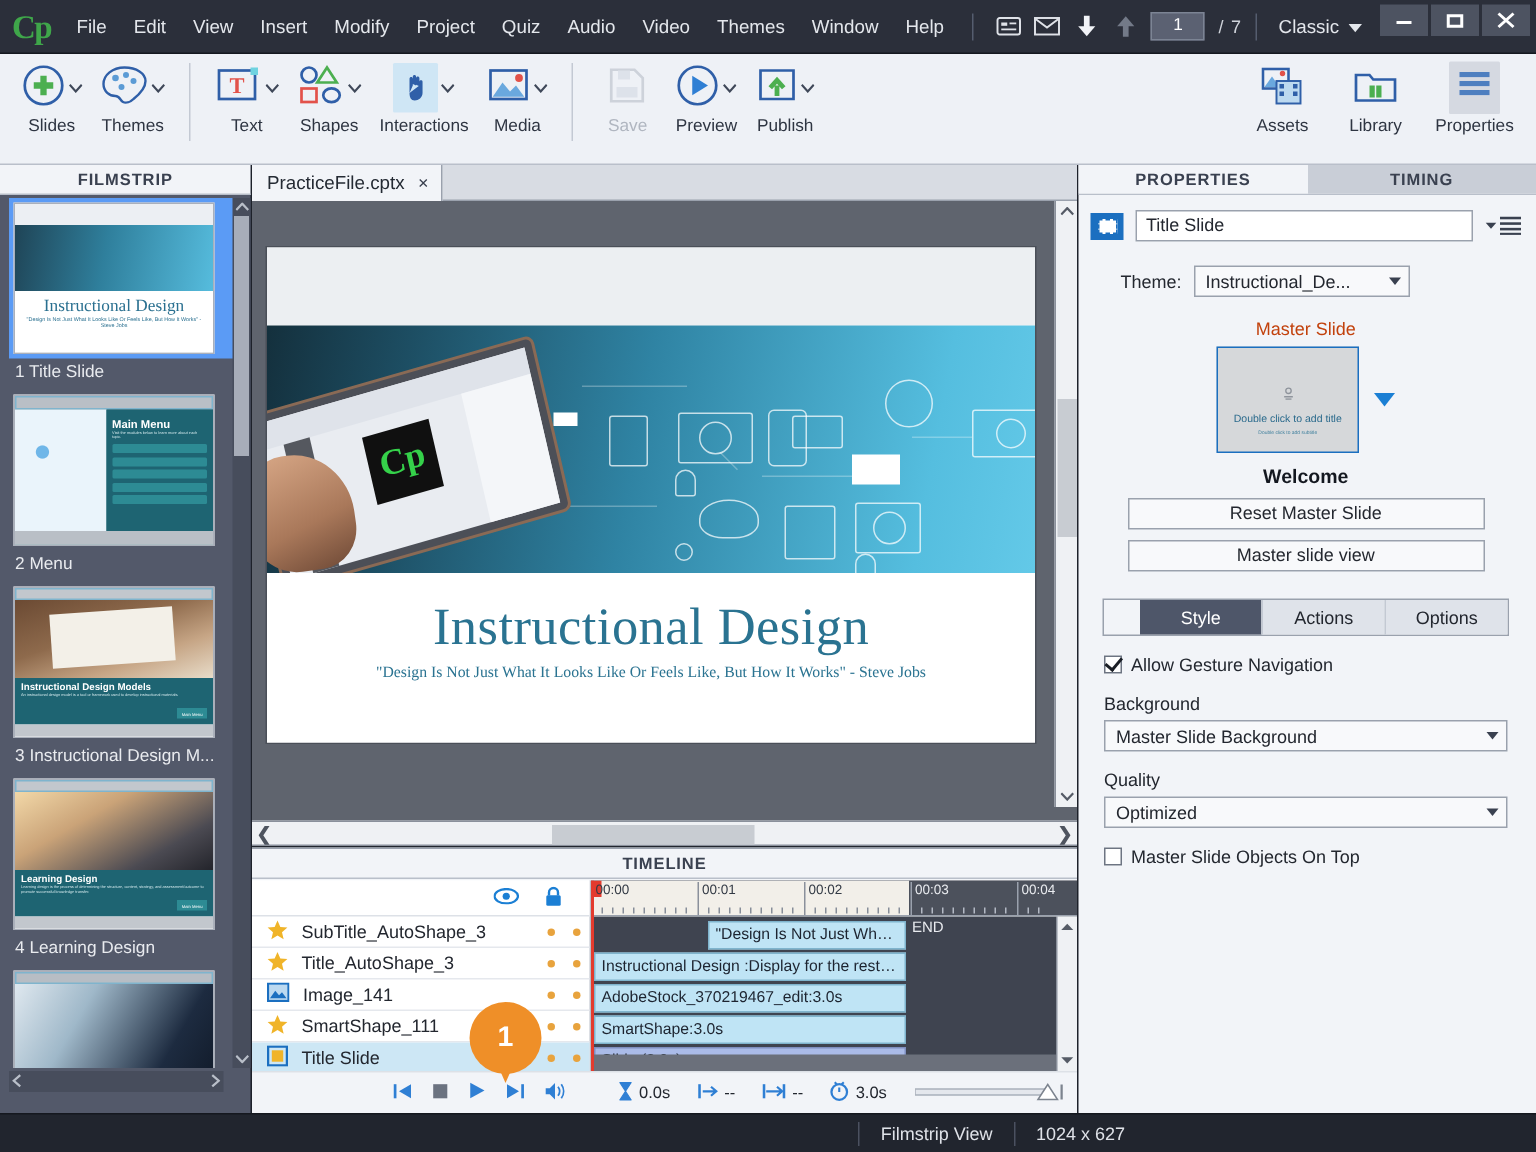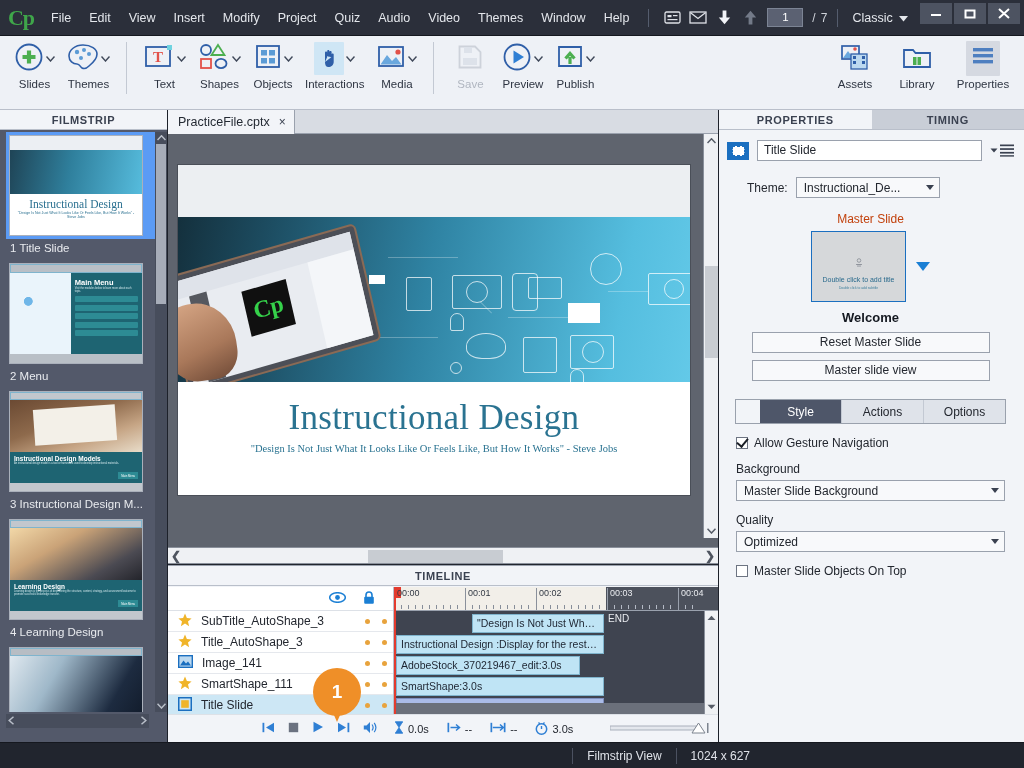--- a/index.html
+++ b/index.html
@@ -234,21 +234,21 @@
   }
   .bar.slide { background:#aabbe8; border-color:#7f8fc0; }
   .endmark { position:absolute; font-size:10px; color:#e9ebef; }
   .tl-sb-v { position:absolute; right:0; top:24px; bottom:0; width:14px; background:#eff1f4;
      border-left:1px solid #8a909b; }
   .tl-sb-v div { position:absolute; left:0; width:13px; height:14px; display:flex;
      align-items:center; justify-content:center; color:#555b66; font-size:9px;}
   .tl-hscroll { position:absolute; left:0; right:14px; bottom:0; height:11px; background:#6b707b;}
   .tl-foot {
     position:absolute; left:0; right:0; bottom:0; height:28px; background:#f2f4f8;
-    display:flex; align-items:center; border-top:1px solid #dde1e7;
+    display:flex; align-items:center; border-top:1px solid #dde1e7;gap:18px;
   }
   .play-ctl { width:220px; display:flex; align-items:center; justify-content:flex-end; gap:13px; padding-right:10px;}
   .ctl { cursor:default; }
   .tinfo { display:flex; align-items:center; gap:5px; font-size:11px; color:#23272f; margin-left:6px;}
   .tinfo .grp { display:flex; align-items:center; gap:4px; margin-right:13px;}
   .zoomslide { position:absolute; right:8px; bottom:7px; width:100px; height:14px;}
 
   
   .callout {
     position:absolute; left:313px; top:668px; width:48px; height:48px; z-index:40;
@@ -467,36 +467,20 @@
                 <circle cx="8" cy="7" r="5" fill="none" stroke="#2f5fa8" stroke-width="1.8"></circle>
                 <path d="M20 2 L26.5 12 L13.5 12 Z" fill="none" stroke="#4caf50" stroke-width="1.8"></path>
                 <rect x="3" y="16" width="10" height="9" fill="none" stroke="#e2524a" stroke-width="1.8"></rect>
                 <ellipse cx="23" cy="20.5" rx="5.5" ry="4.6" fill="none" stroke="#2f5fa8" stroke-width="1.8"></ellipse>
               </svg></span>
           <span><svg width="9" height="6" viewBox="0 0 9 6">
                 <path d="M0.5 0.5 L4.5 5 L8.5 0.5" fill="none" stroke="#3f4859" stroke-width="1.4"></path>
               </svg></span>
         </div>
         <div class="tb-lbl">Shapes</div>
-      </div>
-      <div class="tb-btn">
-        <div class="tb-icn">
-            <span>
-          <svg width="28" height="26" viewBox="0 0 28 26">
-                <rect x="3" y="2" width="22" height="21" fill="none" stroke="#2f5fa8" stroke-width="1.8"></rect>
-                <rect x="7" y="6" width="6" height="5.5" fill="#5b9bd5"></rect>
-                <rect x="15" y="6" width="6" height="5.5" fill="#5b9bd5"></rect>
-                <rect x="7" y="14" width="6" height="5.5" fill="#5b9bd5"></rect>
-                <rect x="15" y="14" width="6" height="5.5" fill="#5b9bd5"></rect>
-              </svg></span>
-          <span><svg width="9" height="6" viewBox="0 0 9 6">
-                <path d="M0.5 0.5 L4.5 5 L8.5 0.5" fill="none" stroke="#3f4859" stroke-width="1.4"></path>
-              </svg></span>
-        </div>
-        <div class="tb-lbl">Objects</div>
       </div>
       <div class="tb-btn">
         <div class="tb-icn">
             <span class="tb-icn-box" style="background:#cfe6f5;">
           <svg width="24" height="24" viewBox="0 0 24 24">
                 <path d="M8 17 V7.5 C8 6 10.2 6 10.2 7.5 V12 M10.2 11 V6.2 C10.2 4.7 12.4 4.7 12.4 6.2 V12 M12.4 11.5 V7 C12.4 5.6 14.6 5.6 14.6 7 V12.5 M14.6 12 V9.5 C14.6 8.2 16.7 8.2 16.7 9.5 V17 C16.7 20 14 22 11.5 22 C9 22 8 20 8 17 Z" fill="#2f5fa8"></path>
               </svg></span>
           <span><svg width="9" height="6" viewBox="0 0 9 6">
                 <path d="M0.5 0.5 L4.5 5 L8.5 0.5" fill="none" stroke="#3f4859" stroke-width="1.4"></path>
               </svg></span>
@@ -917,21 +901,21 @@
           <div class="tick" style="left:276px;background:#b4bac5;"></div>
           <div class="tick" style="left:291px;background:#b4bac5;"></div>
             <div class="tick" style="left:298px;background:#b4bac5;"></div>
         </div>
 
         <div class="playhead" style="left:0px;"></div>
         <div class="endmark" style="left:214px; top:26px;">END</div>
 
         <div class="bar" style="left:78px; top:27px; width:132px;">"Design Is Not Just What I...</div>
         <div class="bar" style="left:2px; top:48px; width:208px;">Instructional Design :Display for the rest of ...</div>
-        <div class="bar" style="left:2px; top:69px; width:184px;">AdobeStock_370219467_edit:3.0s</div>
+        <div class="bar" style="left:2px; top:69px; width:208px;">AdobeStock_370219467_edit:3.0s</div>
         <div class="bar" style="left:2px; top:90px; width:208px;">SmartShape:3.0s</div>
         <div class="bar slide" style="left:2px; top:111px; width:208px;">Slide (3.0s)</div>
 
         <div class="tl-hscroll"></div>
 
         <div class="tl-sb-v">
           <div style="top:0;">
             <svg width="9" height="6" viewBox="0 0 9 6">
                 <path d="M0.5 5 L4.5 0.8 L8.5 5" fill="#555b66"></path>
               </svg>

